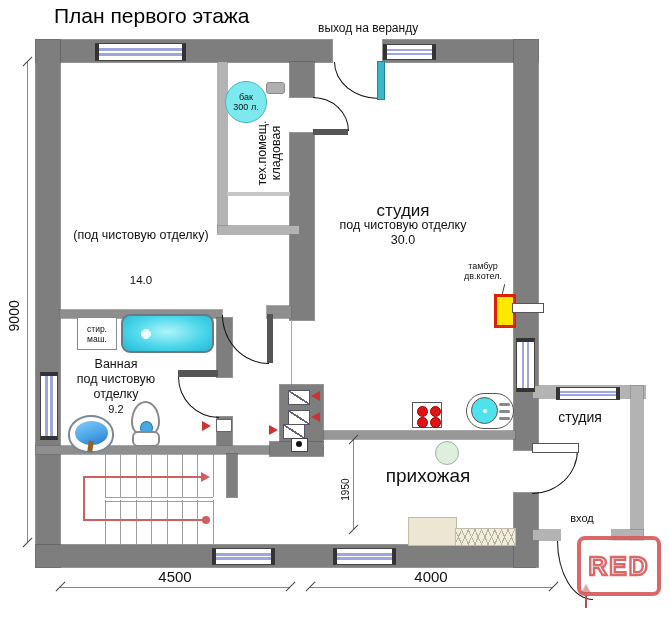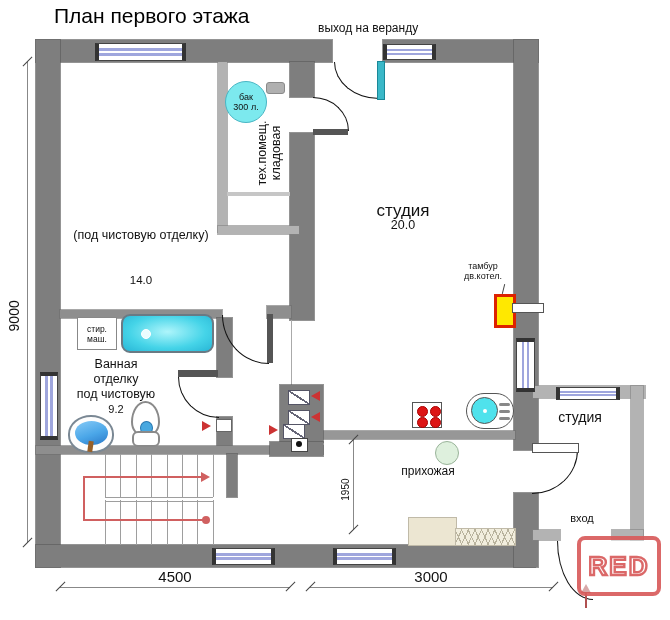--- a/index.html
+++ b/index.html
@@ -181,48 +181,49 @@
     <div>кладовая</div>
   </div>
 
   <div class="lbl ctr" style="left:51px;top:227px;width:180px;font-size:12.5px;line-height:16px;">
     <div>(под чистовую отделку)</div>
   </div>
   <div class="lbl ctr" style="left:121px;top:274px;width:40px;font-size:11.5px;">14.0</div>
 
   <div class="lbl ctr" style="left:323px;top:203px;width:160px;font-size:12.5px;line-height:15px;">
     <div style="font-size:17px;">студия</div>
-    <div>20.0</div>
+    <div>под чистовую отделку</div>
+    <div>30.0</div>
   </div>
 
   <div class="lbl ctr" style="left:60px;top:357px;width:112px;font-size:12.5px;line-height:15px;">
     <div>Ванная</div>
+    <div>под чистовую</div>
     <div>отделку</div>
-    <div>под чистовую</div>
     <div style="font-size:11px;">9.2</div>
   </div>
 
-  <div class="lbl ctr" style="left:378px;top:465px;width:100px;font-size:12px;">прихожая</div>
+  <div class="lbl ctr" style="left:378px;top:465px;width:100px;font-size:19px;">прихожая</div>
   <div class="lbl ctr" style="left:548px;top:410px;width:64px;font-size:14px;">студия</div>
   <div class="lbl ctr" style="left:562px;top:512px;width:40px;font-size:11px;">вход</div>
 
   <div class="dimline" style="left:27px;top:62px;width:1px;height:481px;"></div>
   <div class="slash" style="left:21px;top:61px;"></div>
   <div class="slash" style="left:21px;top:542px;"></div>
   <div class="lbl ctr rot" style="left:-14px;top:308px;width:58px;font-size:14px;">9000</div>
 
   <div class="dimline" style="left:60px;top:587px;width:230px;height:1px;"></div>
   <div class="slash" style="left:54px;top:586px;"></div>
   <div class="slash" style="left:284px;top:586px;"></div>
   <div class="lbl ctr" style="left:145px;top:569px;width:60px;font-size:15px;">4500</div>
 
   <div class="dimline" style="left:310px;top:587px;width:243px;height:1px;"></div>
   <div class="slash" style="left:304px;top:586px;"></div>
   <div class="slash" style="left:547px;top:586px;"></div>
-  <div class="lbl ctr" style="left:401px;top:569px;width:60px;font-size:15px;">3000</div>
+  <div class="lbl ctr" style="left:401px;top:569px;width:60px;font-size:15px;">4000</div>
 
   <div class="dimline" style="left:353px;top:440px;width:1px;height:90px;"></div>
   <div class="slash" style="left:347px;top:439px;"></div>
   <div class="slash" style="left:347px;top:529px;"></div>
   <div class="lbl ctr rot" style="left:326px;top:484px;width:40px;font-size:10px;">1950</div>
 
   <div class="abs ctr" style="left:577px;top:536px;width:84px;height:60px;border:4px solid var(--wm,#d85c5c);border-radius:8px;
               background:rgba(255,255,255,.55);opacity:.92;display:flex;flex-direction:column;justify-content:center;box-sizing:border-box;">
     <div class="wm-text">RED</div>
   </div>

